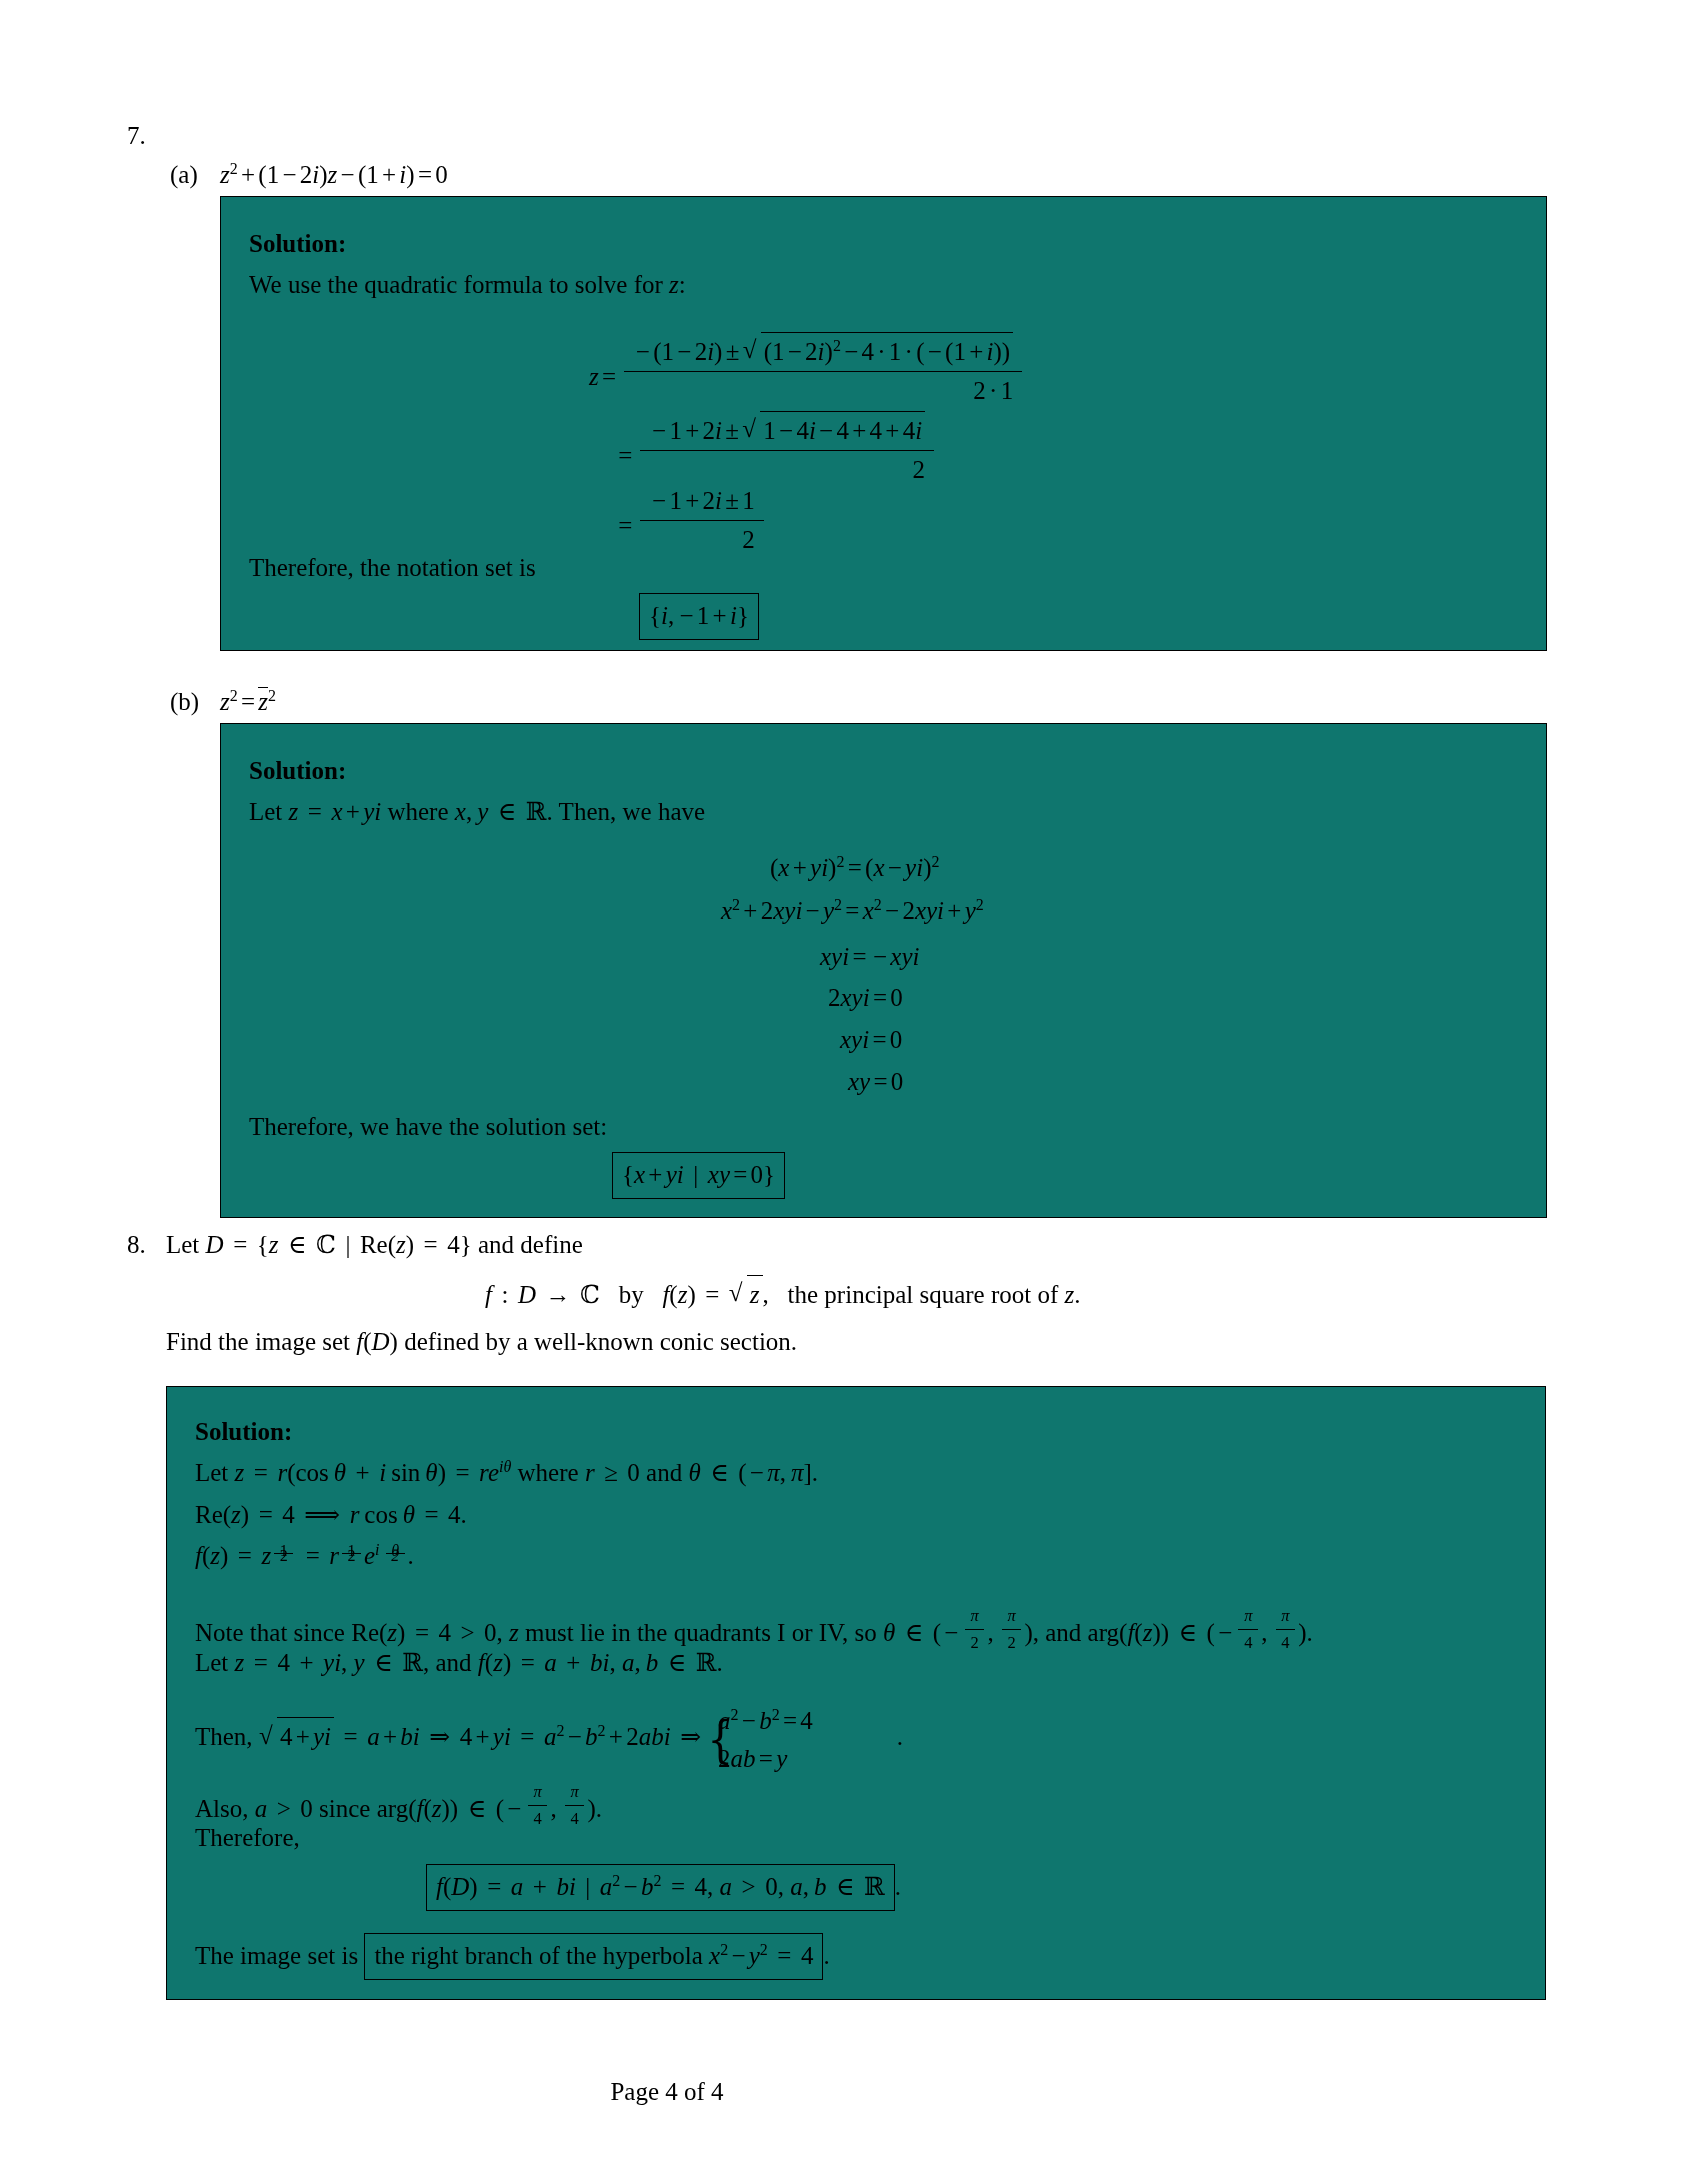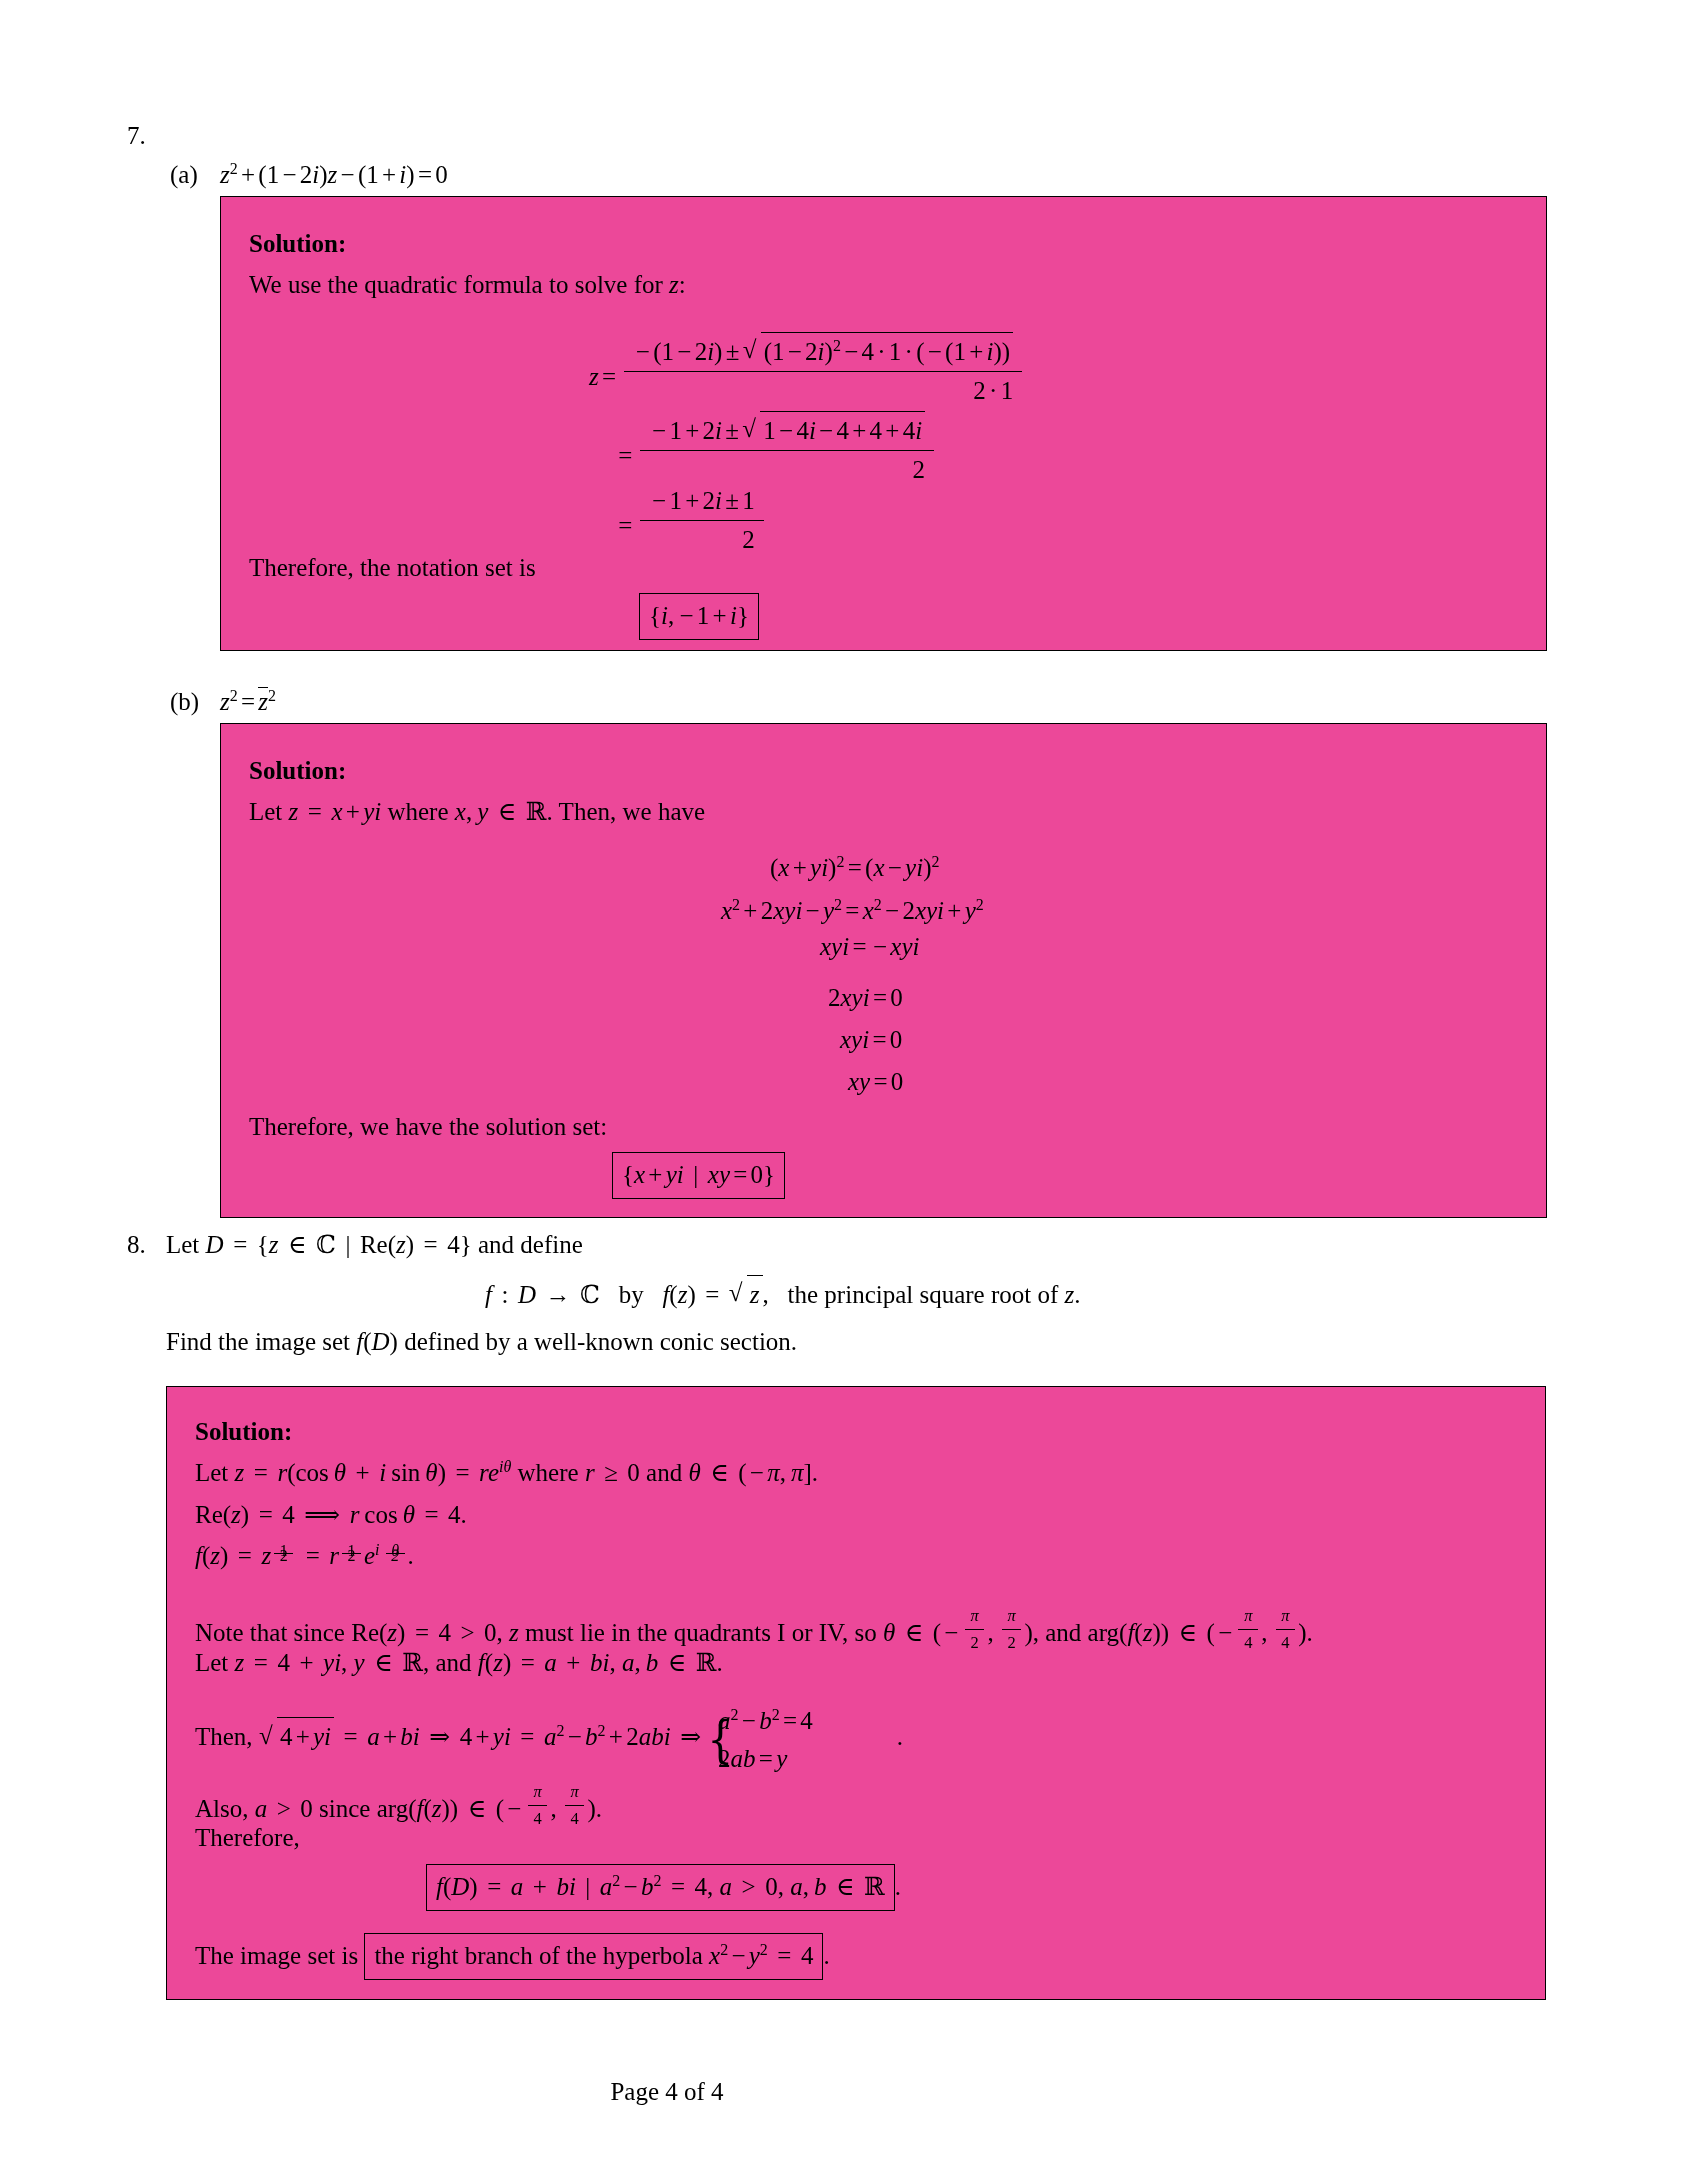--- a/index.html
+++ b/index.html
@@ -35,21 +35,21 @@
   .sqrt { display:inline-block; position:relative; padding-left:.72em; white-space:nowrap; }
   .sqrt > .rad {
     position:absolute; left:0; top:50%; transform:translateY(-50%);
     font-size:1.0em;
   }
   .sqrt > .body { display:inline-block; border-top:1.4px solid #000; padding:2px .12em 0 .12em; }
 
   .solbox {
     position:absolute;
     border:1.2px solid #000;
-    background:#ec4899;
+    background:#0f766e;
     box-sizing:border-box;
     padding-left:16px;
   }
   .solhead { font-weight:bold; font-family:"Liberation Serif","DejaVu Serif",serif; }
   .line { position:absolute; white-space:nowrap; }
 
   .ansbox {
     display:inline-block;
     border:1.2px solid #000;
     padding:5px 9px 6px 9px;
@@ -124,21 +124,21 @@
     </div>
 
     <div class="ctr" style="left:549px; top:127px;">
       <span class="mn">(</span><span class="mi">x</span><span class="mo">+</span><span class="mi">y</span><span class="mi">i</span><span class="mn">)</span><sup class="pw">2</sup><span class="mo">=</span><span class="mn">(</span><span class="mi">x</span><span class="mo">−</span><span class="mi">y</span><span class="mi">i</span><span class="mn">)</span><sup class="pw">2</sup>
     </div>
 
     <div class="ctr" style="left:500px; top:170px;">
       <span class="mi">x</span><sup class="pw">2</sup><span class="mo">+</span><span class="mn">2</span><span class="mi">xyi</span><span class="mo">−</span><span class="mi">y</span><sup class="pw">2</sup><span class="mo">=</span><span class="mi">x</span><sup class="pw">2</sup><span class="mo">−</span><span class="mn">2</span><span class="mi">xyi</span><span class="mo">+</span><span class="mi">y</span><sup class="pw">2</sup>
     </div>
 
-    <div class="ctr" style="left:599px; top:206px;">
+    <div class="ctr" style="left:599px; top:216px;">
       <span class="mi">xyi</span><span class="mo">=</span><span class="mo">−</span><span class="mi">xyi</span>
     </div>
 
     <div class="ctr" style="left:607px; top:257px;">
       <span class="mn">2</span><span class="mi">xyi</span><span class="mo">=</span><span class="mn">0</span>
     </div>
 
     <div class="ctr" style="left:619px; top:299px;">
       <span class="mi">xyi</span><span class="mo">=</span><span class="mn">0</span>
     </div>

